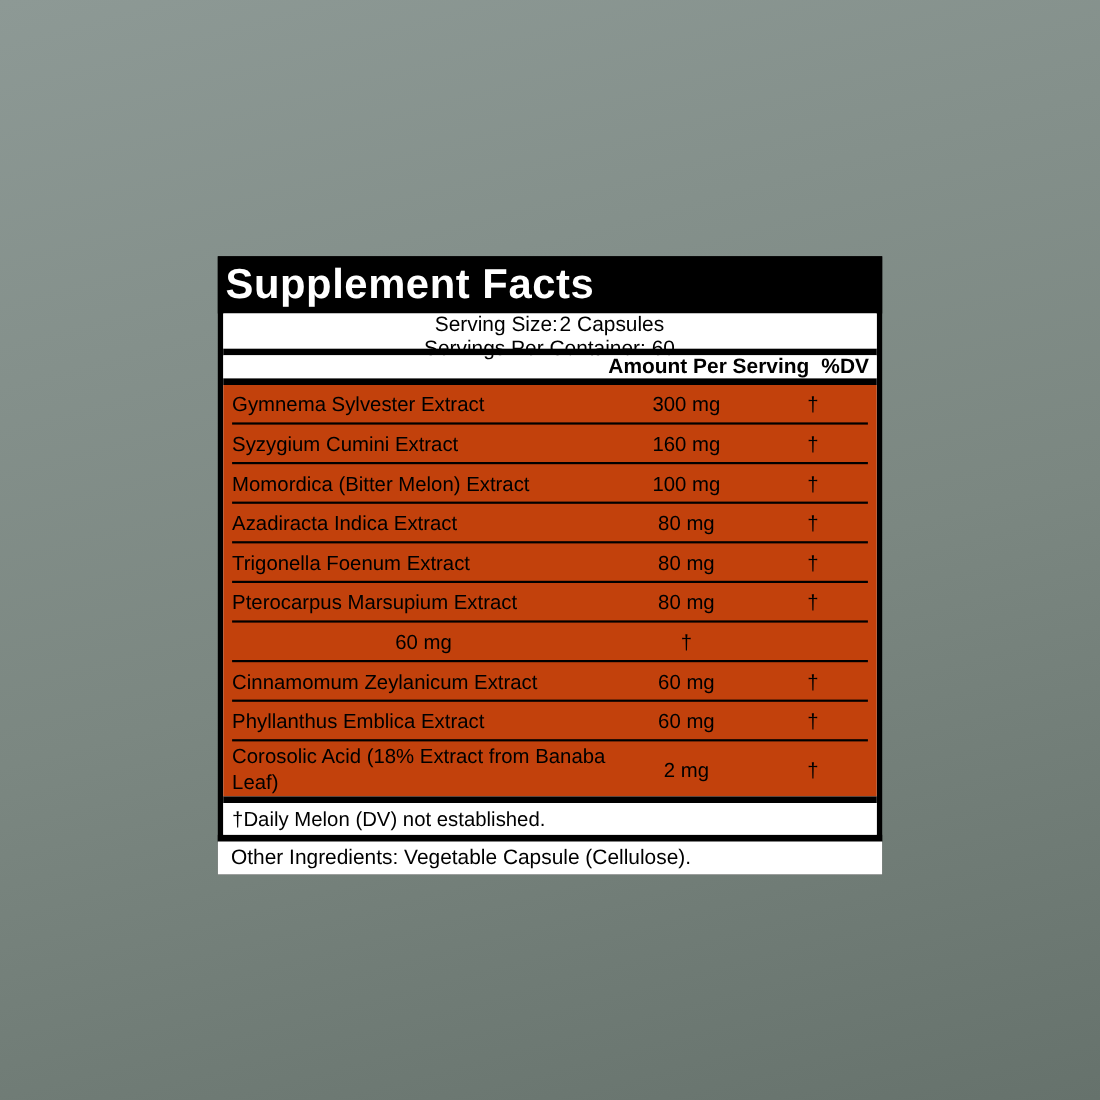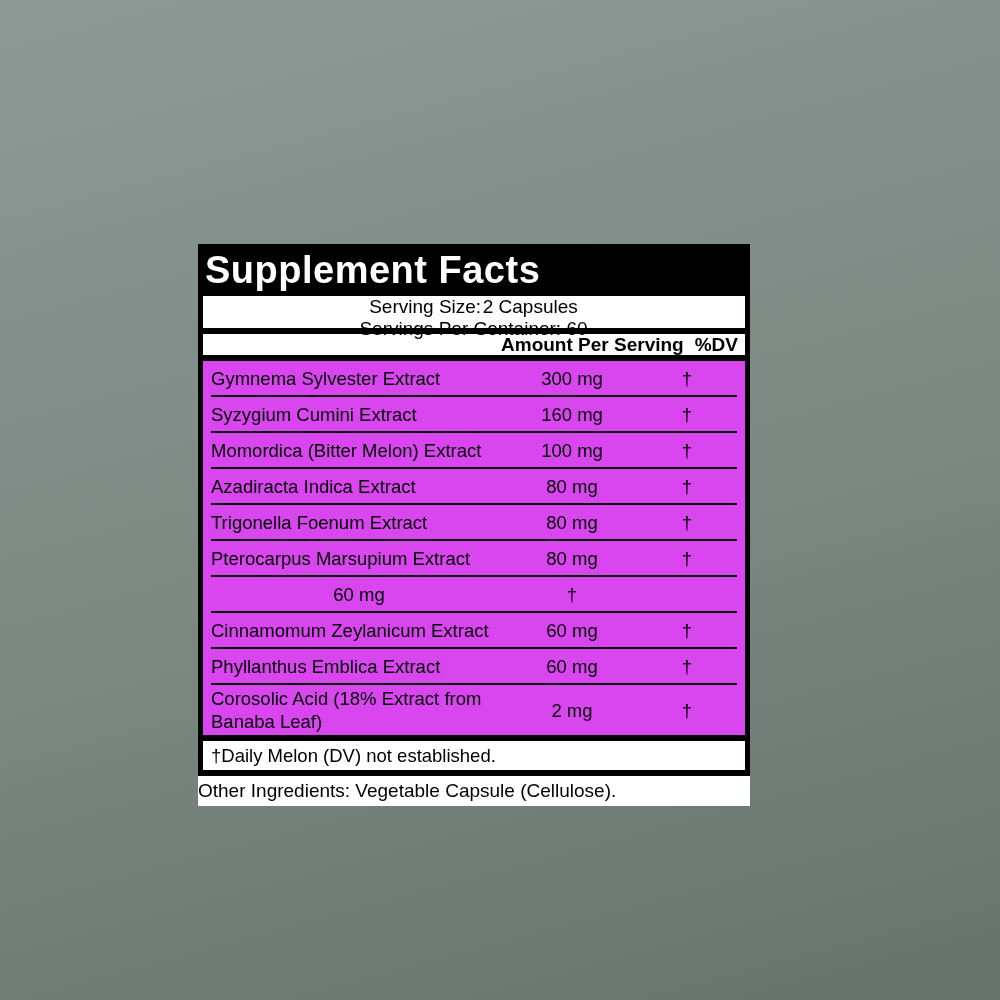--- a/index.html
+++ b/index.html
@@ -10,22 +10,22 @@
     overflow: hidden;
     font-family: "Liberation Sans", sans-serif;
   }
   body {
     background: linear-gradient(165deg, #8d9995 0%, #7b8781 55%, #66726c 100%);
     position: relative;
   }
   .label {
     position: absolute;
     left: 198px;
-    top: 244px;
-    width: 552px;
+    top: 233px;
+    width: 604px;
     background: #000;
     box-sizing: border-box;
     color: #000;
   }
   .sf-header {
     height: 52px;
     background: #000;
     color: #fff;
     display: flex;
     align-items: center;
@@ -62,21 +62,21 @@
     display: flex;
     align-items: center;
     justify-content: flex-end;
     gap: 11px;
     padding-right: 7px;
     font-size: 19px;
     font-weight: bold;
     background: #fff;
   }
   .rows {
-    background: #d946ef;
+    background: #c2410c;
     padding: 0 8px;
   }
   .row {
     display: grid;
     grid-template-columns: 1fr 130px 100px;
     align-items: center;
     min-height: 30px;
     border-bottom: 2px solid #000;
     font-size: 18.5px;
     line-height: 23px;
@@ -99,21 +99,21 @@
   .box-bottom {
     height: 6px;
     background: #000;
     margin: 0;
   }
   .other-ingredients {
     height: 30px;
     background: #fff;
     display: flex;
     align-items: center;
-    padding-left: 0;
+    padding-left: 12px;
     font-size: 19px;
   }
 </style>
 </head>
 <body style="background: linear-gradient(165deg, rgb(141, 153, 149) 0%, rgb(123, 135, 129) 55%, rgb(102, 114, 108) 100%);">
 
 <div class="label">
 
   <div class="sf-header">
     <span class="sf-title">Supplement Facts</span>

